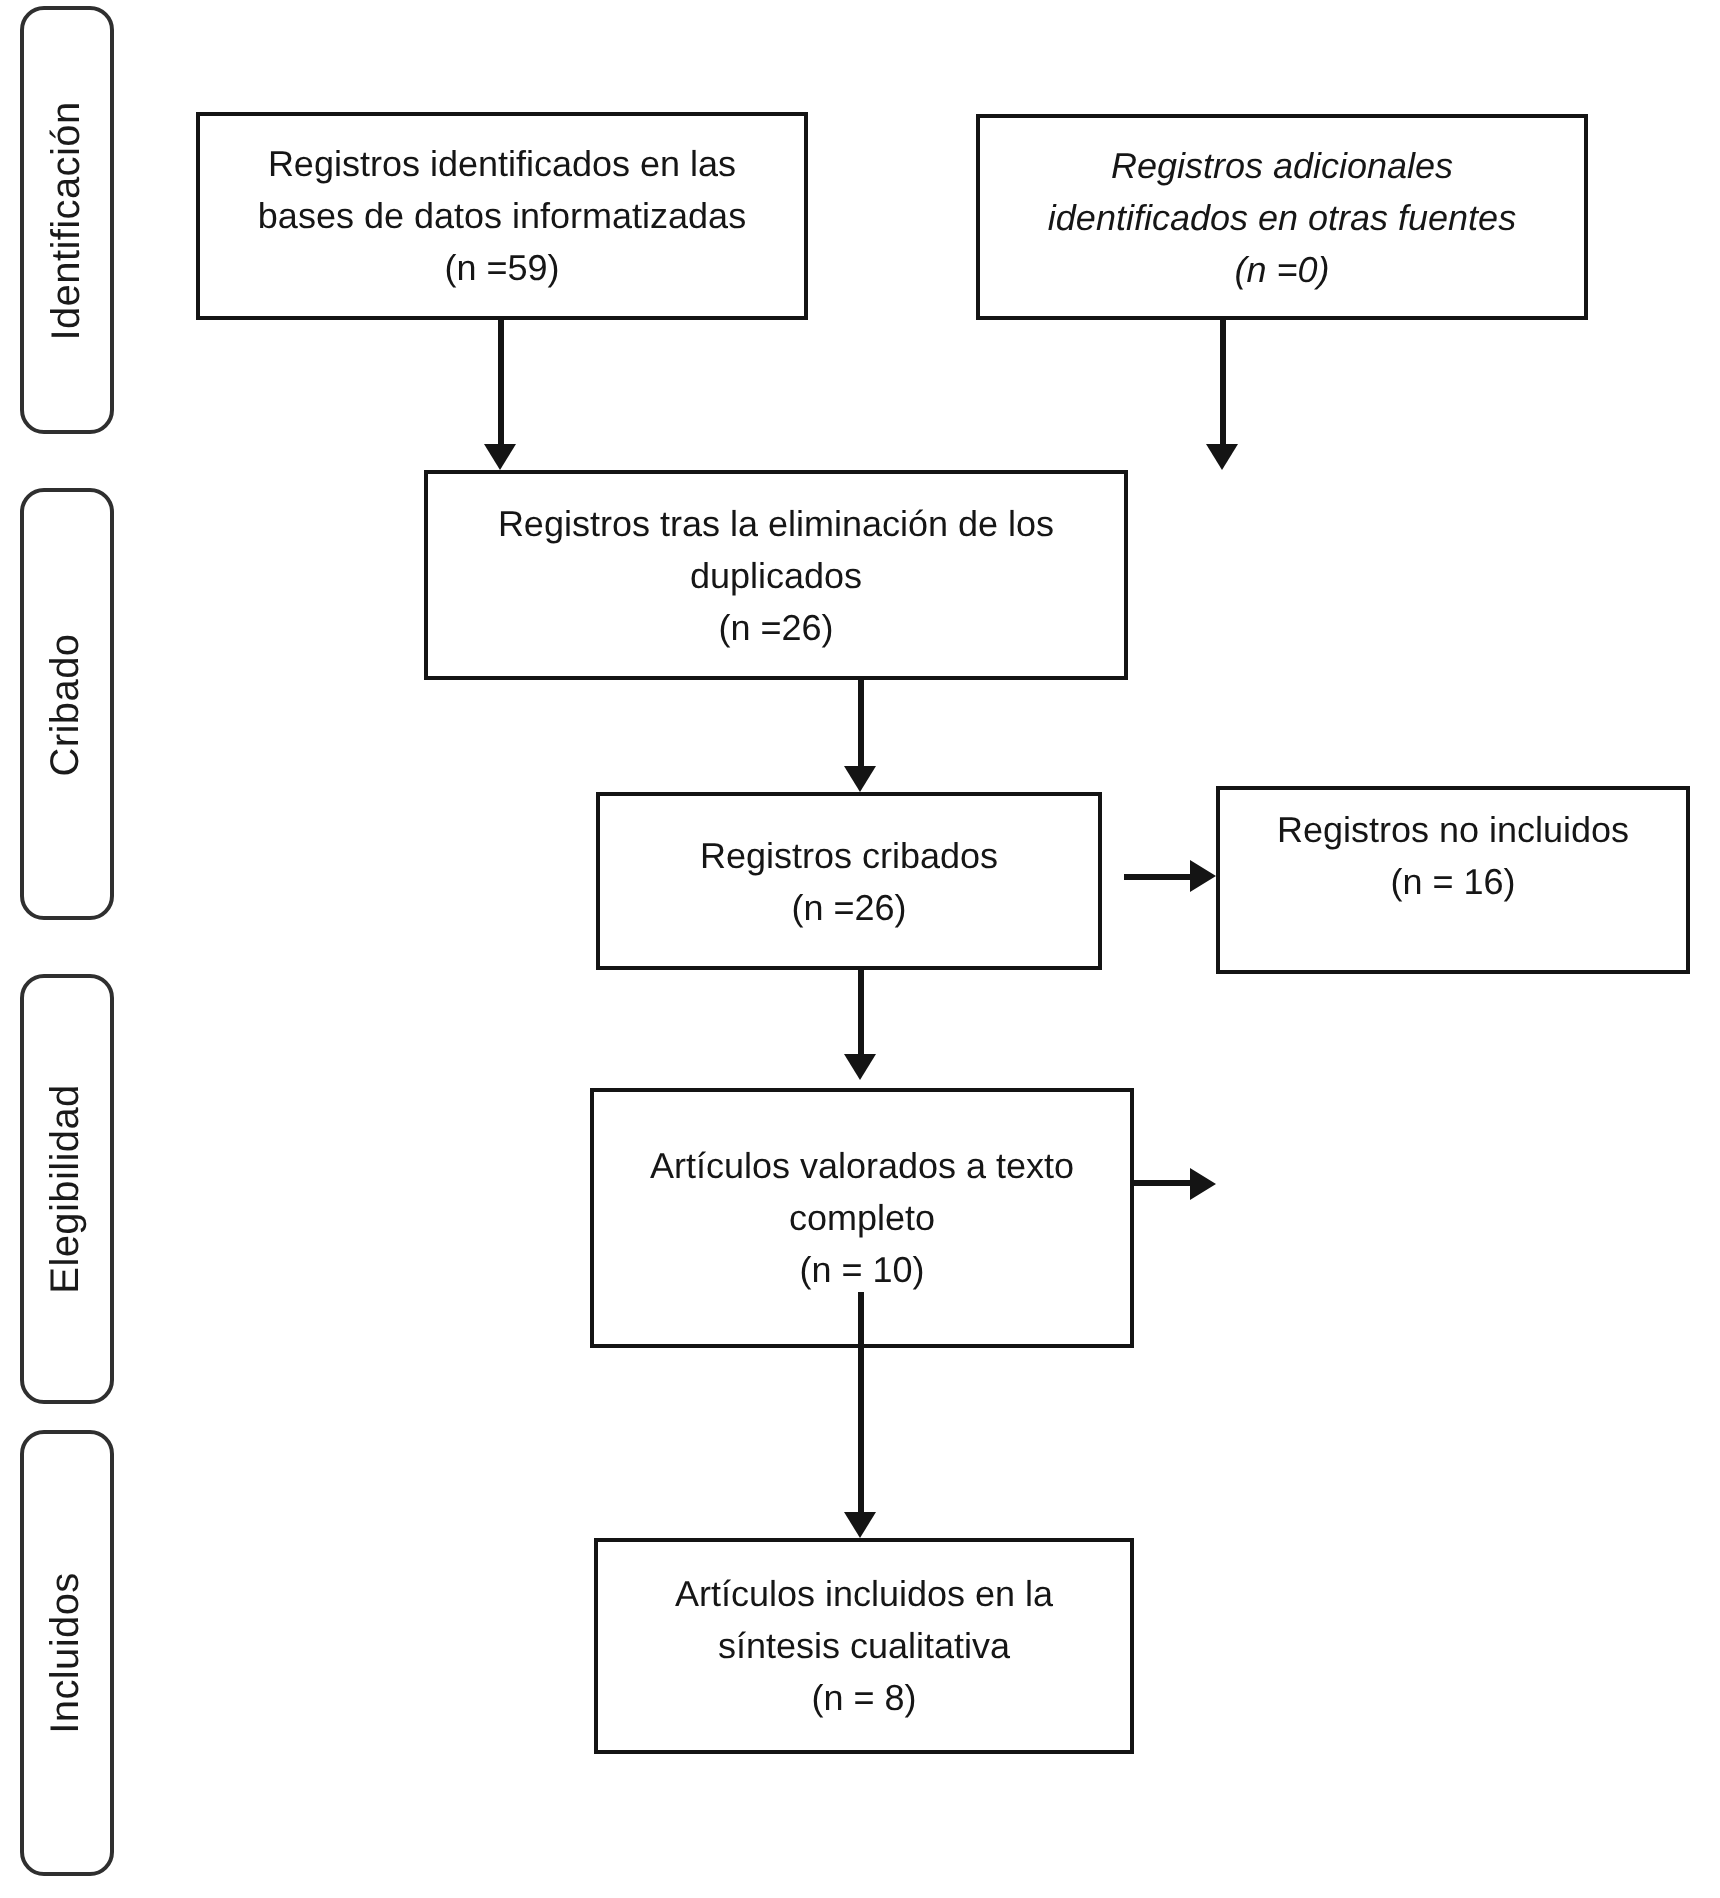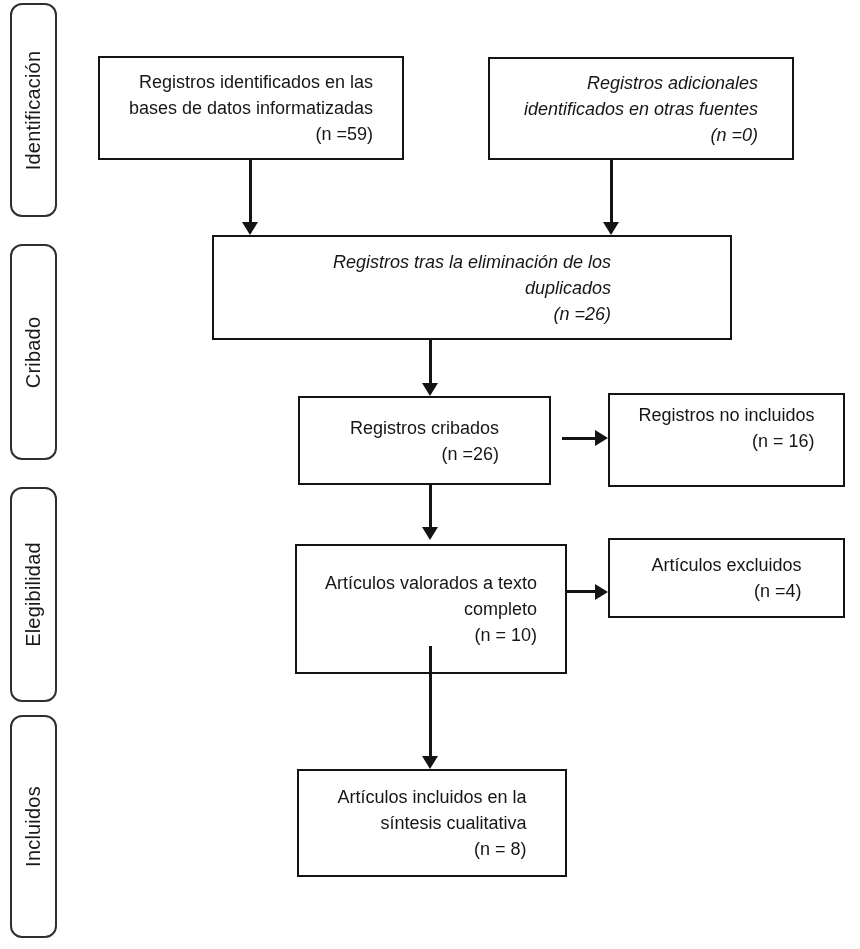--- a/index.html
+++ b/index.html
@@ -23,26 +23,26 @@
   }
   .stage-identification { top: 3px;   height: 214px; }
   .stage-screening      { top: 244px; height: 216px; }
   .stage-eligibility    { top: 487px; height: 215px; }
   .stage-included       { top: 715px; height: 223px; }
 
   
   .box {
     position: absolute; border: 2px solid #141414; box-sizing: border-box;
     background: #ffffff; display: flex; align-items: center; justify-content: center;
-    text-align: right; font-size: 18px; line-height: 26px;
+    text-align: center; font-size: 18px; line-height: 26px;
   }
   .box .box-text { white-space: pre-line; }
   .box-a { left: 98px;  top: 56px;  width: 306px; height: 104px; }
   .box-b { left: 488px; top: 57px;  width: 306px; height: 103px; font-style: italic; }
-  .box-c { left: 212px; top: 235px; width: 520px; height: 105px; font-style: italic; }
+  .box-c { left: 212px; top: 235px; width: 352px; height: 105px; }
   .box-d { left: 298px; top: 396px; width: 253px; height: 89px;  }
   .box-e { left: 608px; top: 393px; width: 237px; height: 94px; padding-bottom: 24px; }
   .box-f { left: 295px; top: 544px; width: 272px; height: 130px; }
   .box-g { left: 608px; top: 538px; width: 237px; height: 80px;  }
   .box-h { left: 297px; top: 769px; width: 270px; height: 108px; }
 
   
   .vline, .hline { position: absolute; background: #141414; }
   .vline { width: 3px; }
   .hline { height: 3px; }
@@ -96,24 +96,20 @@
   </div>
   <div class="box box-e">
     <span class="box-text">Registros no incluidos
 (n = 16)</span>
   </div>
   <div class="box box-f">
     <span class="box-text">Artículos valorados a texto
 completo
 (n = 10)</span>
   </div>
-  <div class="box box-g">
-    <span class="box-text">Artículos excluidos
-(n =4)</span>
-  </div>
   <div class="box box-h">
     <span class="box-text">Artículos incluidos en la
 síntesis cualitativa
 (n = 8)</span>
   </div>
 
   <div class="vline" style="left:249px; top:160px; height:64px;"></div>
   <div class="head-down" style="left:242px; top:222px;"></div>
 
   <div class="vline" style="left:610px; top:160px; height:64px;"></div>

